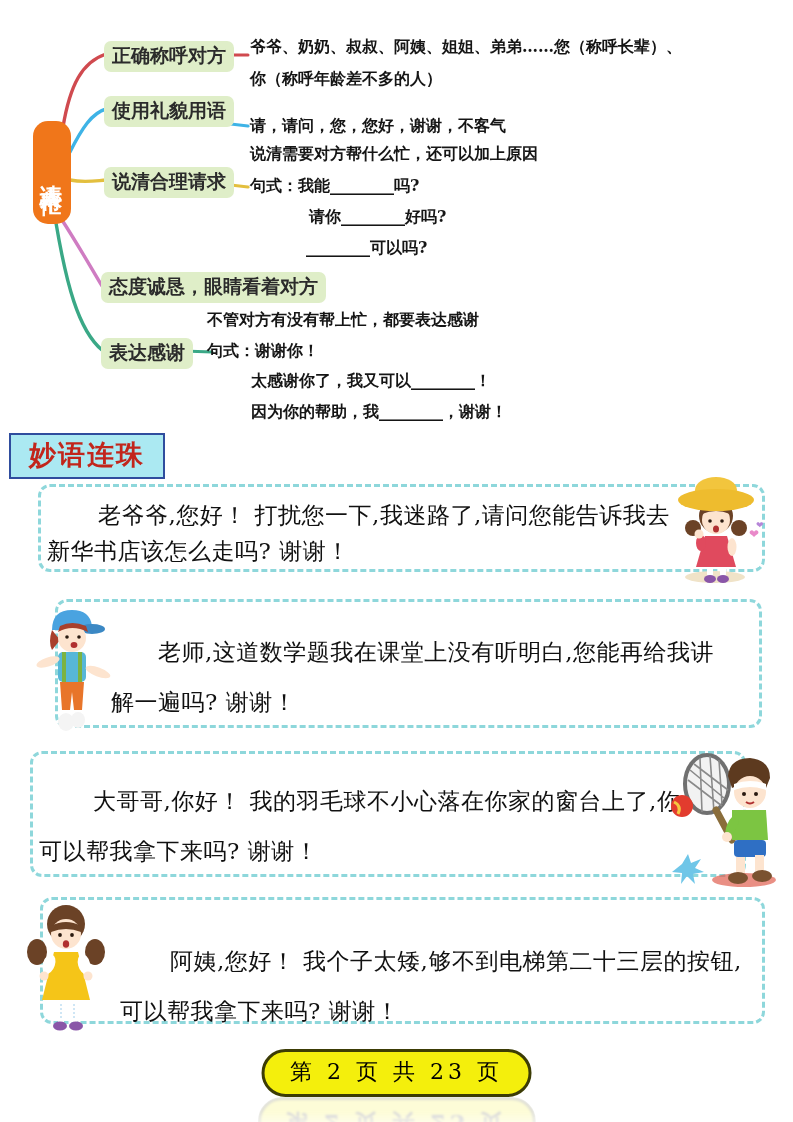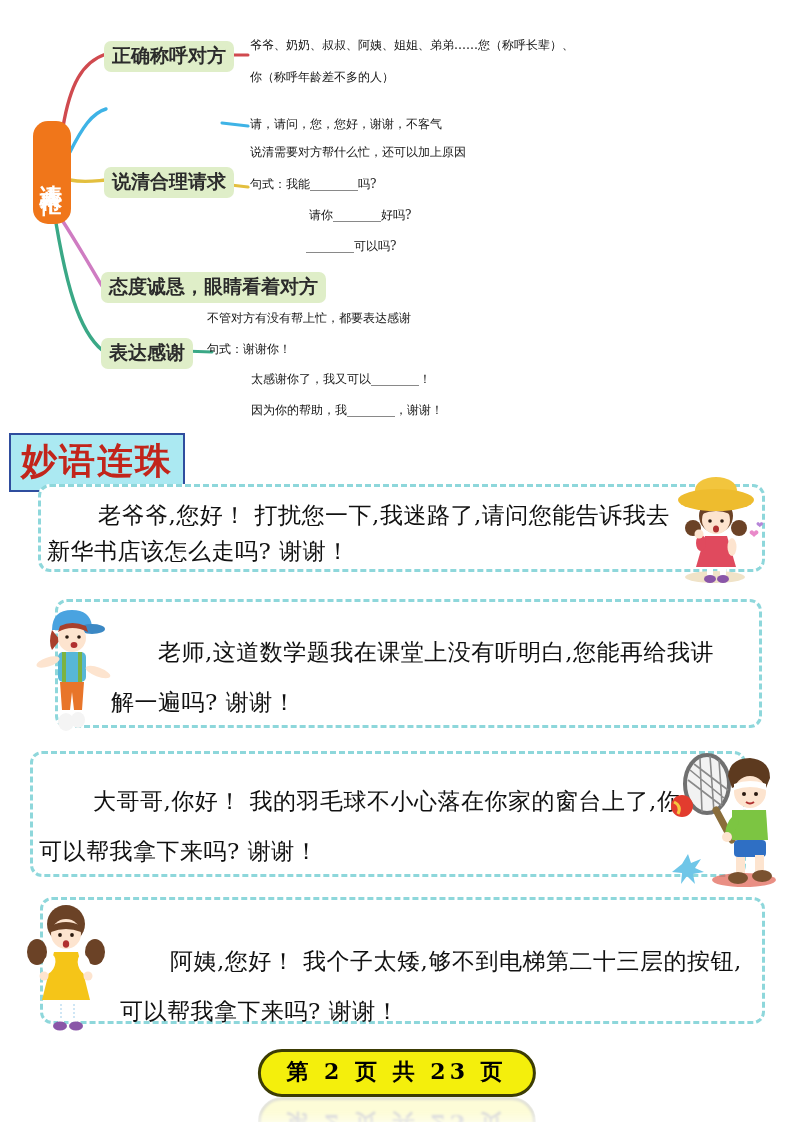--- a/index.html
+++ b/index.html
@@ -17,40 +17,40 @@
     background:#f0761a; border-radius:15px; color:#ffffff;
     writing-mode:vertical-rl; text-orientation:upright;
     display:flex; align-items:center; justify-content:center;
     font-size:22px; font-weight:bold; letter-spacing:3px;
   }
   .mm-branch {
     position:absolute; background:#dfeec8; border-radius:7px;
     padding:2px 8px 3px; font-size:19px; font-weight:600; color:#2b2b2b;
     white-space:nowrap;
   }
-  .mm-line { position:absolute; font-size:12px; color:#151515; white-space:nowrap; }
+  .mm-line { position:absolute; font-size:16px; color:#151515; white-space:nowrap;font-weight:bold; }
   
   .heading {
     position:absolute; left:9px; top:433px;
     background:#abe9f2; border:2px solid #2f4d9e;
-    padding:2px 10px 4px; font-size:36px; font-weight:bold;
+    padding:2px 18px 4px; font-size:27px; font-weight:bold;
     color:#c2251b; letter-spacing:2px; white-space:nowrap;
   }
   
   .dialog {
     position:absolute; background:#ffffff;
     border:3px dashed #8ed7db; border-radius:12px;
   }
   .dlg-line { position:absolute; font-size:23px; color:#111; white-space:nowrap; letter-spacing:0.5px; }
   .char { position:absolute; z-index:5; }
   
   .footer-pill {
     position:absolute; left:50%; top:1049px; transform:translateX(-50%);
     background:#f4ef0c; border:3px solid #3c3c05; border-radius:24px;
-    padding:5px 26px 7px; font-size:22px; font-weight:bold;
+    padding:5px 26px 7px; font-size:22px; font-weight:normal;
     letter-spacing:4px; color:#000; white-space:nowrap; z-index:6;
   }
   .footer-reflection {
     position:absolute; left:50%; top:1097px;
     transform:translateX(-50%) scaleY(-1);
     background:#f4ef0c; border:3px solid #3c3c05; border-radius:24px;
     padding:5px 26px 7px; font-size:22px; font-weight:bold;
     letter-spacing:4px; color:#000; white-space:nowrap;
     opacity:0.16; filter:blur(1px);
     -webkit-mask-image:linear-gradient(to top, rgba(0,0,0,1) 30%, rgba(0,0,0,0) 85%);
@@ -71,20 +71,21 @@
       <path d="M56,223 C66,282 78,330 102,350" fill="none" stroke-width="3.4" stroke-linecap="round" stroke="#3aa886"></path>
       <path d="M222,55 L248,55" fill="none" stroke-width="3" stroke-linecap="round" stroke="#d04a4f"></path>
       <path d="M222,123 L248,126" fill="none" stroke-width="3" stroke-linecap="round" stroke="#3eb3e6"></path>
       <path d="M222,184 L248,187" fill="none" stroke-width="3" stroke-linecap="round" stroke="#e3bf3e"></path>
       <path d="M183,351 L212,352" fill="none" stroke-width="3" stroke-linecap="round" stroke="#3aa886"></path>
     </svg>
 
     <div class="mm-root">请人帮忙</div>
 
     <div class="mm-branch" style="left:104px; top:41px;">正确称呼对方</div>
+    <div class="mm-branch" style="left:104px; top:96px;">使用礼貌用语</div>
     <div class="mm-branch" style="left:104px; top:167px;">说清合理请求</div>
     <div class="mm-branch" style="left:101px; top:272px;">态度诚恳，眼睛看着对方</div>
     <div class="mm-branch" style="left:101px; top:338px;">表达感谢</div>
 
     <div class="mm-line" style="left:250px; top:37px;">爷爷、奶奶、叔叔、阿姨、姐姐、弟弟……您（称呼长辈）、</div>
     <div class="mm-line" style="left:250px; top:69px;">你（称呼年龄差不多的人）</div>
 
     <div class="mm-line" style="left:250px; top:116px;">请，请问，您，您好，谢谢，不客气</div>
 
     <div class="mm-line" style="left:250px; top:144px;">说清需要对方帮什么忙，还可以加上原因</div>

